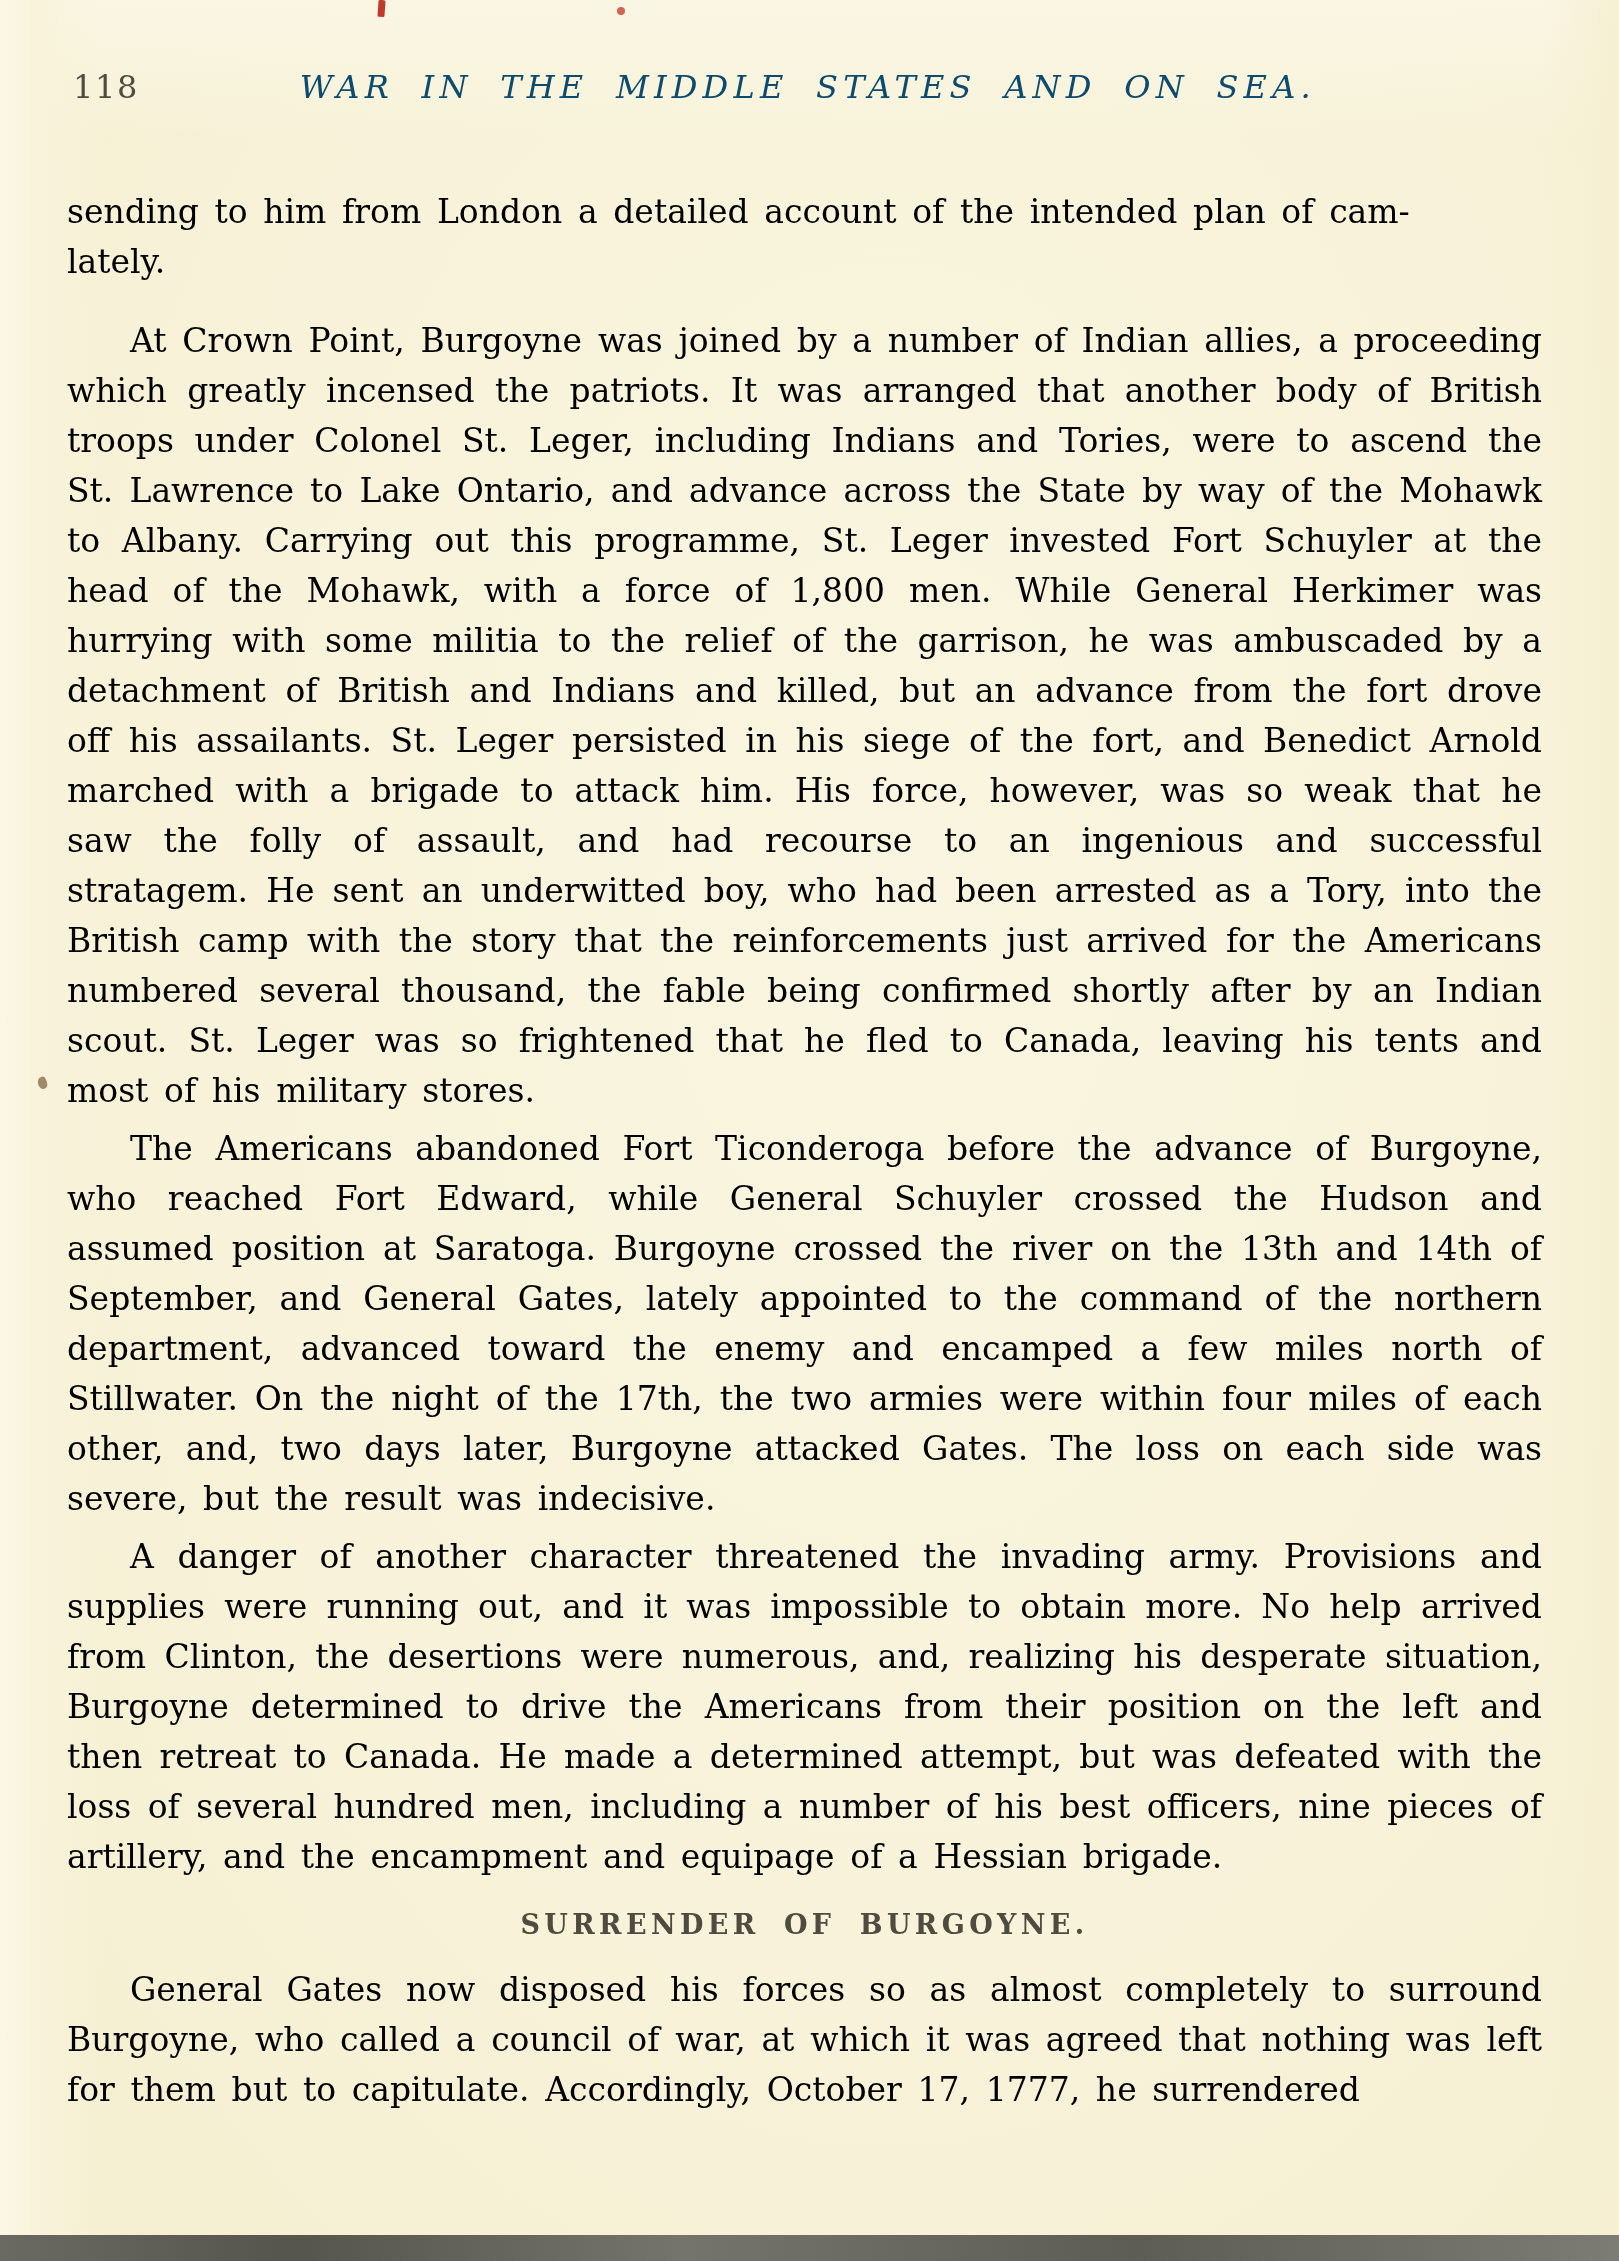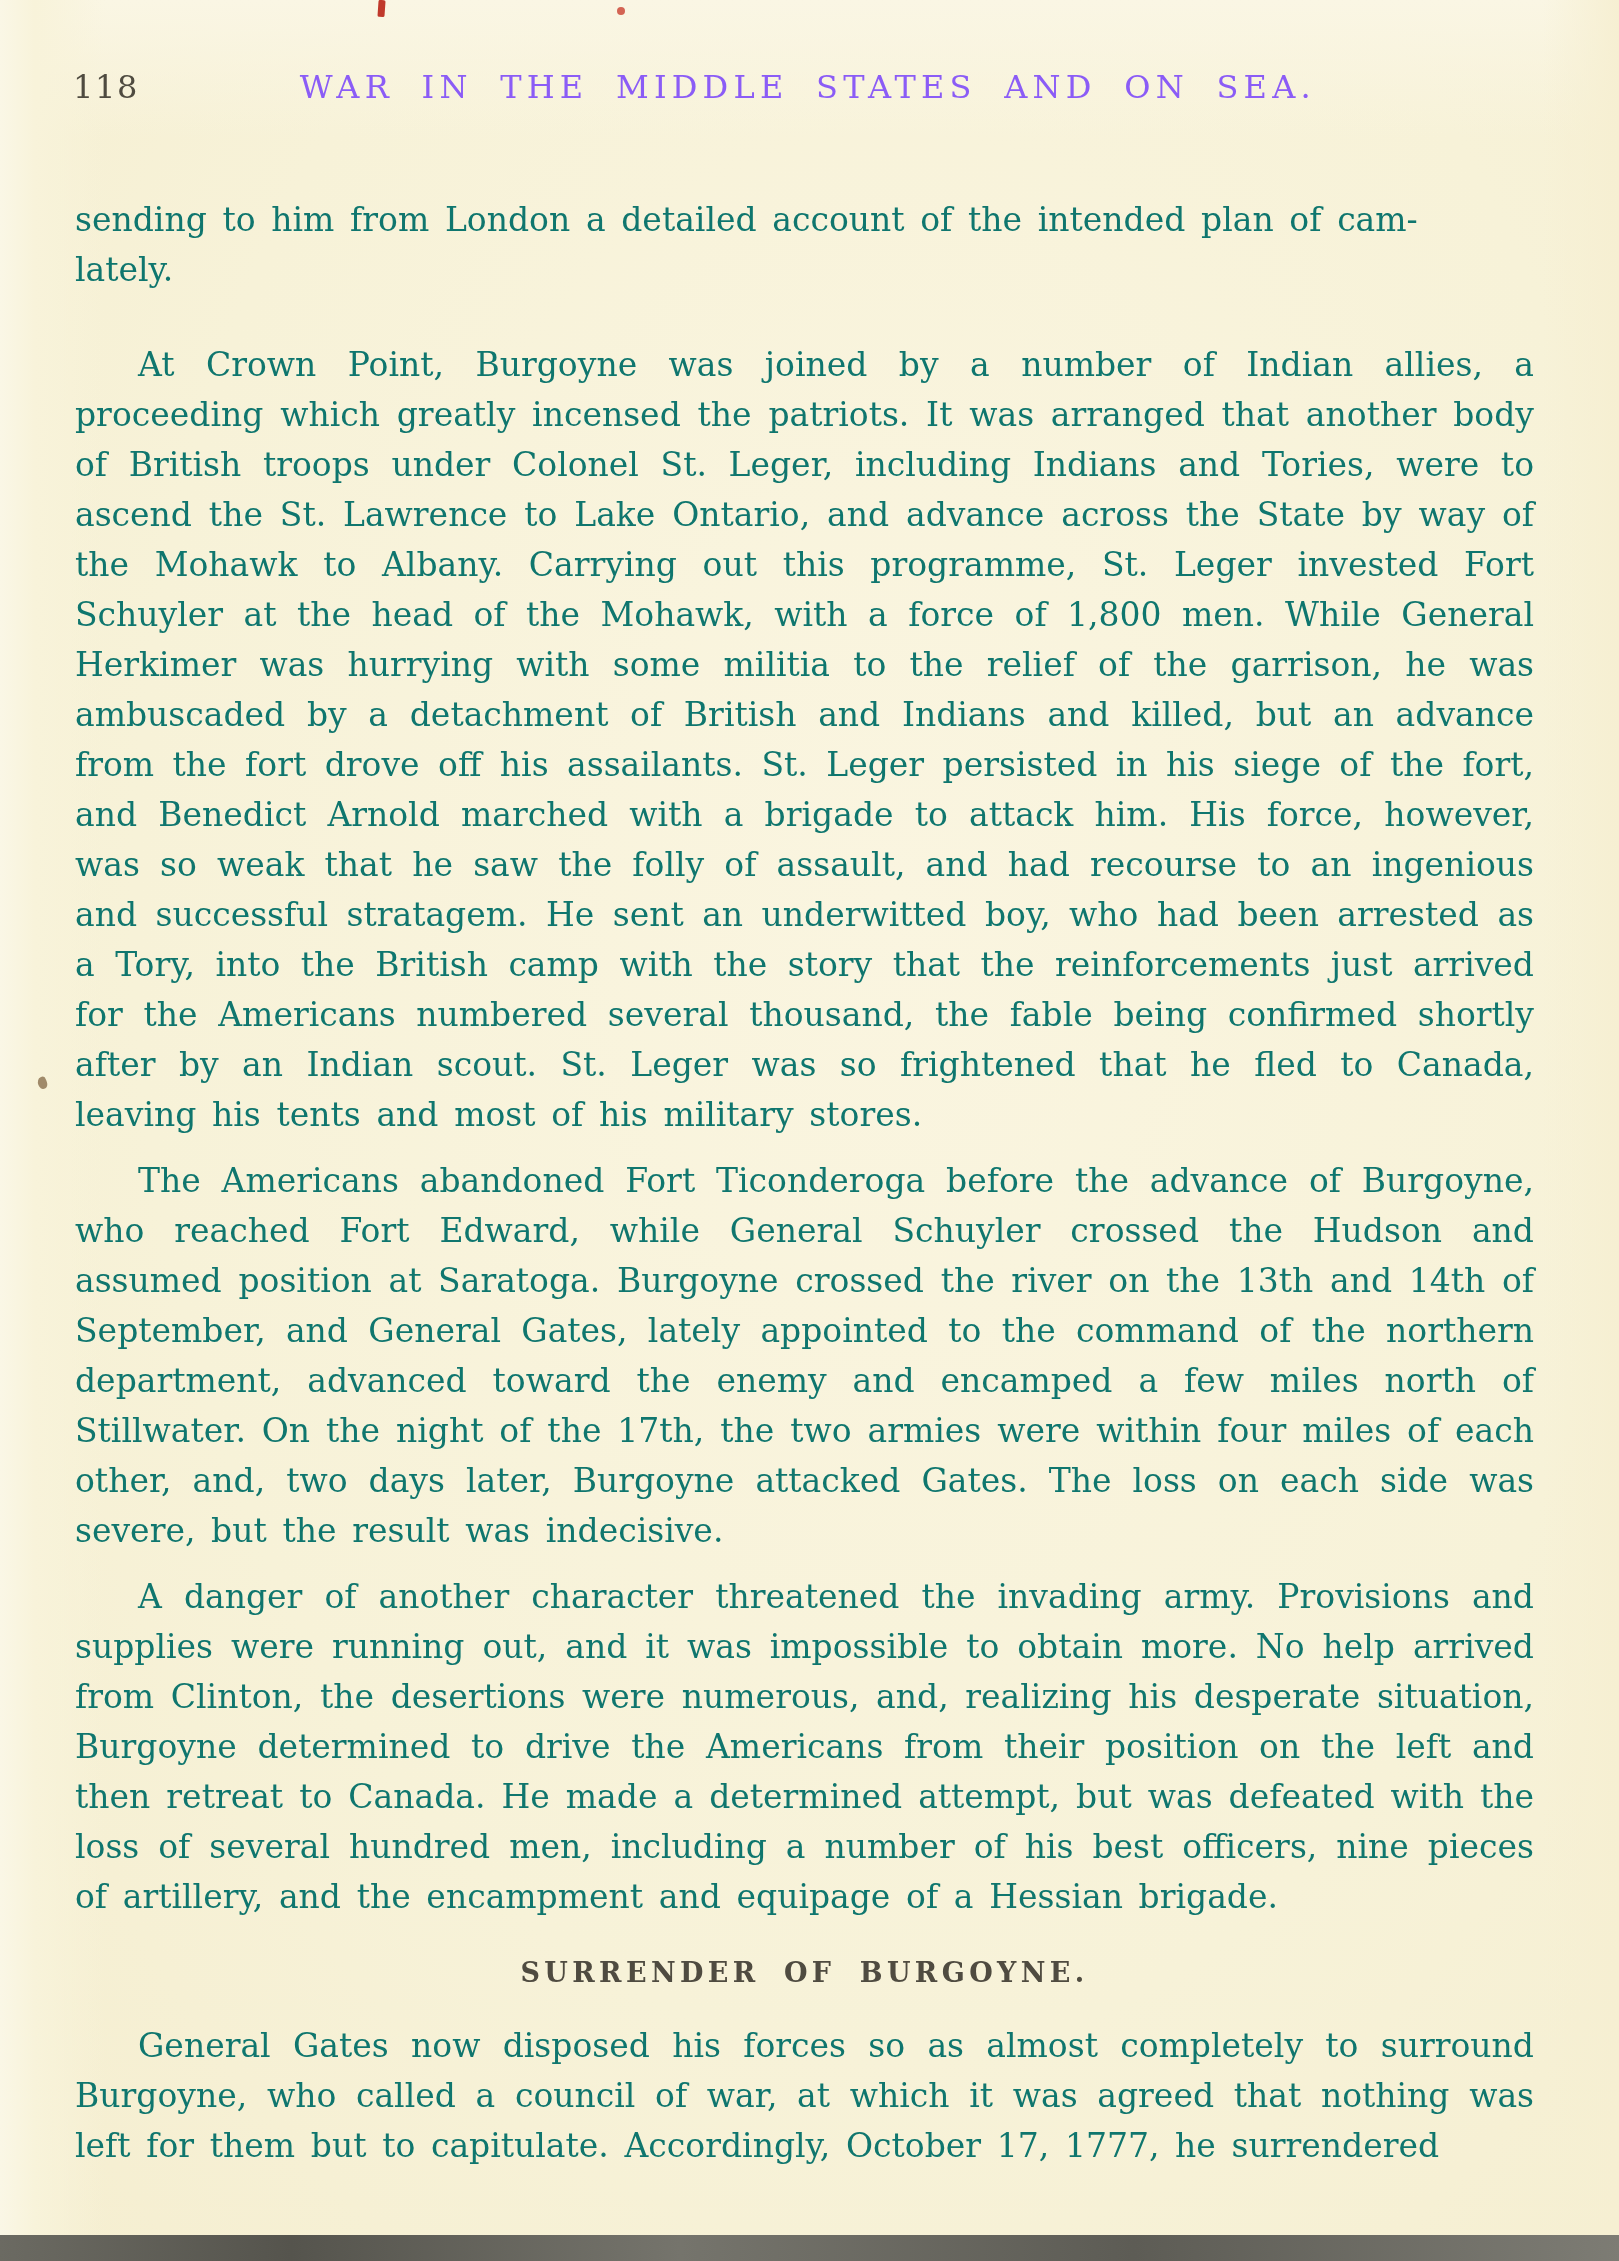--- a/index.html
+++ b/index.html
@@ -38,32 +38,32 @@
   }
   .runhead{
     position:absolute;top:68px;left:8px;width:100%;height:38px;
   }
   .page-number{
     position:absolute;left:65px;top:0;
     font-size:32px;letter-spacing:1.7px;color:#4f4b40;
   }
   .head-title{
     position:absolute;left:50%;transform:translateX(-51%);top:0;
-    font-size:32px;letter-spacing:5.2px;
-    word-spacing:12.2px;white-space:nowrap;color:#8b5cf6;
+    font-style:italic;font-size:32px;letter-spacing:5.2px;
+    word-spacing:12.2px;white-space:nowrap;color:#0c4a6e;
   }
   .textblock{
     position:absolute;left:59px;top:179px;width:1491px;
   }
   .para{
     font-size:33px;line-height:50px;
     text-align:justify;text-justify:inter-word;
     word-spacing:5.2px;
-    margin:16px;
-    color:#0f766e;
+    margin:8px;
+    color:#000000;
   }
   .para .indent{display:inline-block;width:63px;}
   
   .sechead{
     text-align:center;
     font-size:27px;letter-spacing:4.4px;word-spacing:10.5px;
     color:#4f4b40;
     margin:0;
     line-height:50px;
   }

